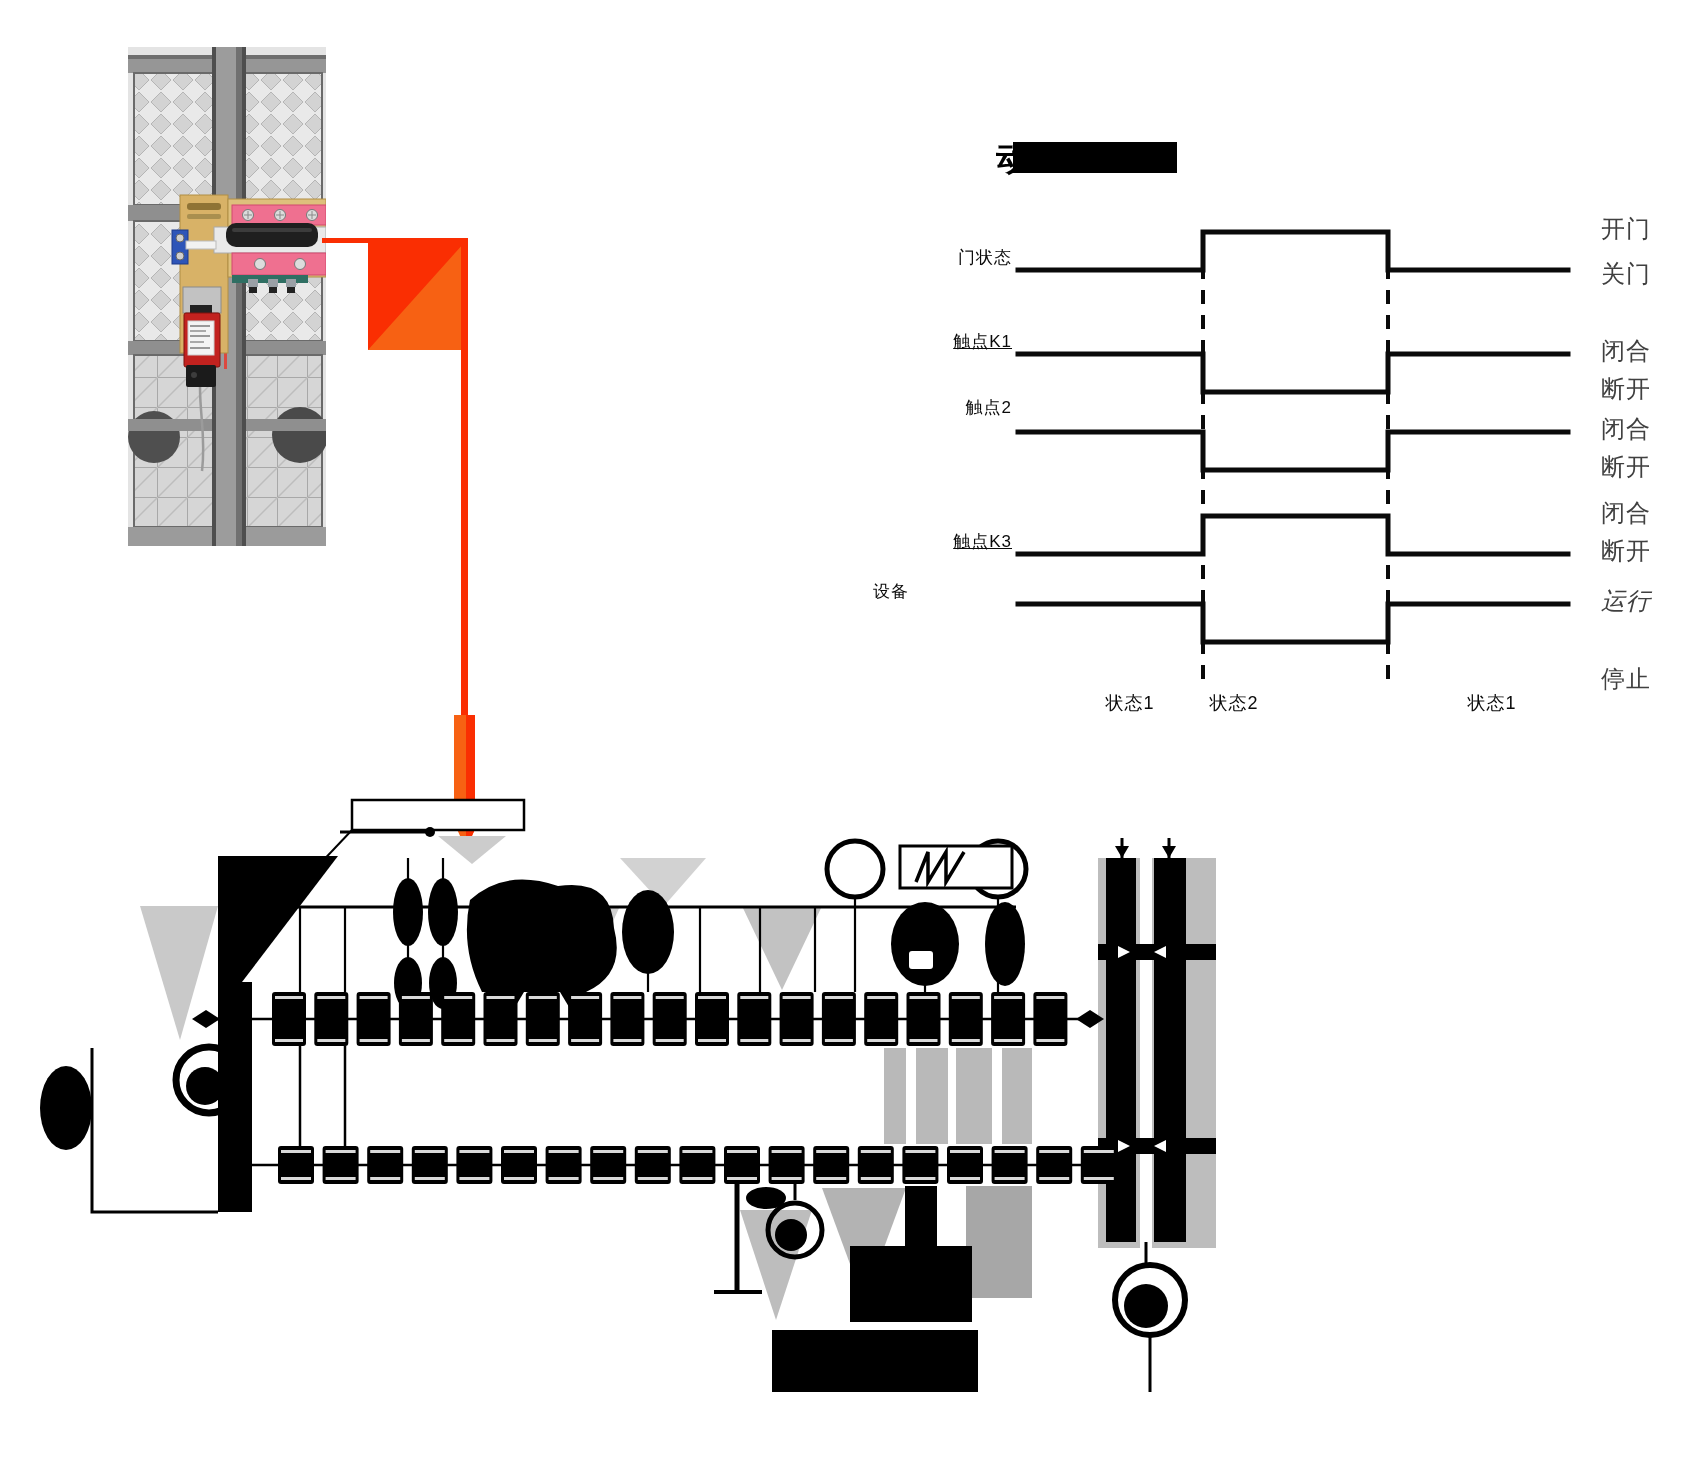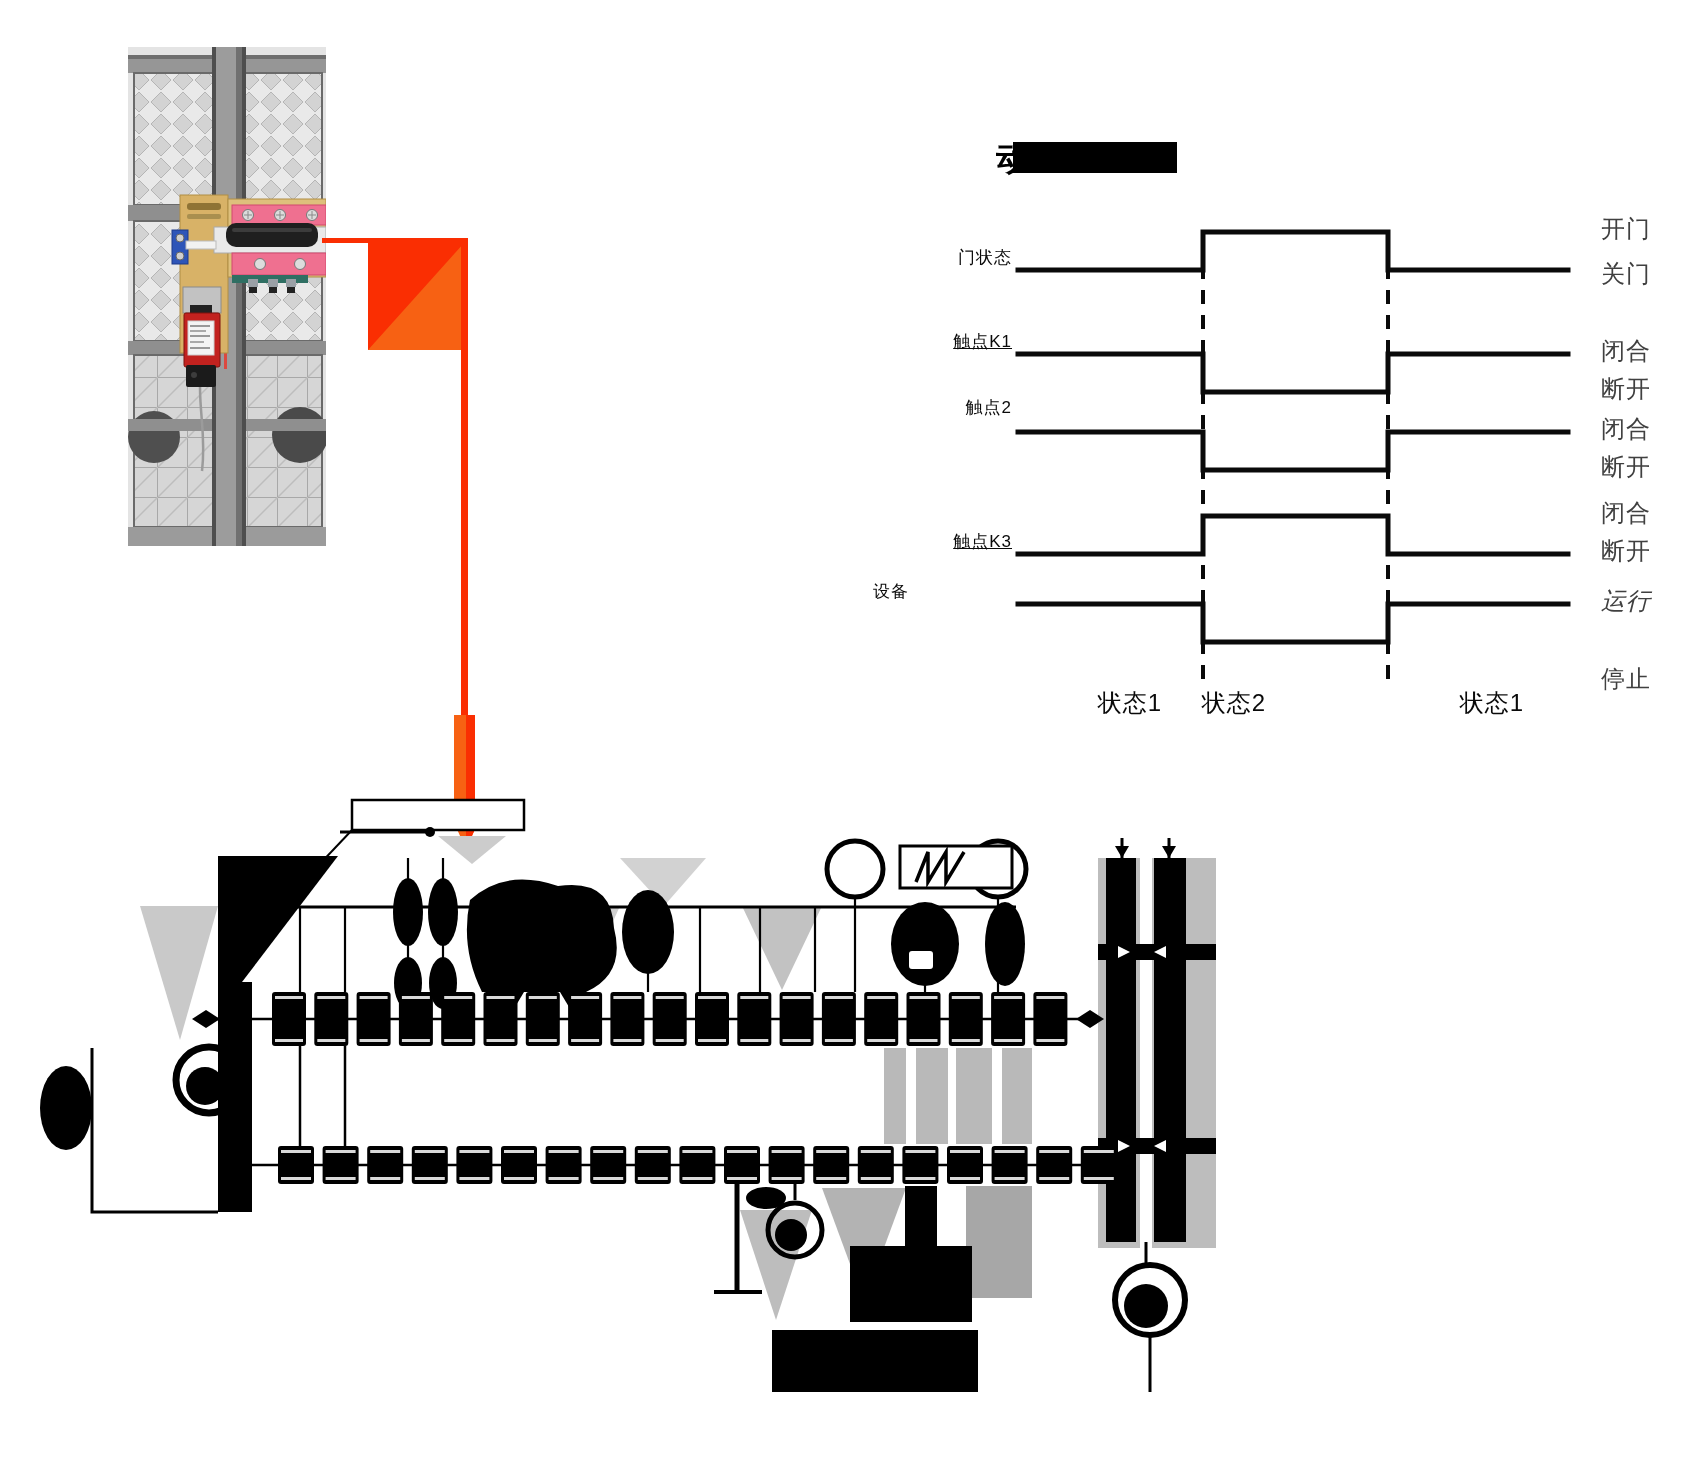--- a/index.html
+++ b/index.html
@@ -6,21 +6,21 @@
   .stage{
     position:relative;width:1685px;height:1476px;background:#ffffff;overflow:hidden;
     font-family:"Liberation Sans",sans-serif;color:#000;
   }
   .abs{position:absolute;}
   .t-sig-label{position:absolute;left:770px;width:242px;text-align:right;
     font-size:17px;line-height:30px;color:#0a0a0a;letter-spacing:1px;}
   .t-lvl-label{position:absolute;left:1576px;width:100px;text-align:center;
     font-size:24px;line-height:28px;color:#404040;letter-spacing:1px;}
   .t-phase-label{position:absolute;width:140px;text-align:center;top:688px;
-    font-size:24px;line-height:30px;color:#0a0a0a;letter-spacing:1px;}
+    font-size:18px;line-height:30px;color:#0a0a0a;letter-spacing:1px;}
   #title-fragment{position:absolute;left:996px;top:140px;width:17px;height:36px;
     overflow:hidden;font-size:34px;line-height:36px;font-weight:bold;color:#000;}
   #title-bar{position:absolute;left:1013px;top:142px;width:164px;height:31px;background:#000;}
   svg{display:block;}
 </style>
 </head>
 <body>
 
 <div class="stage">
 

